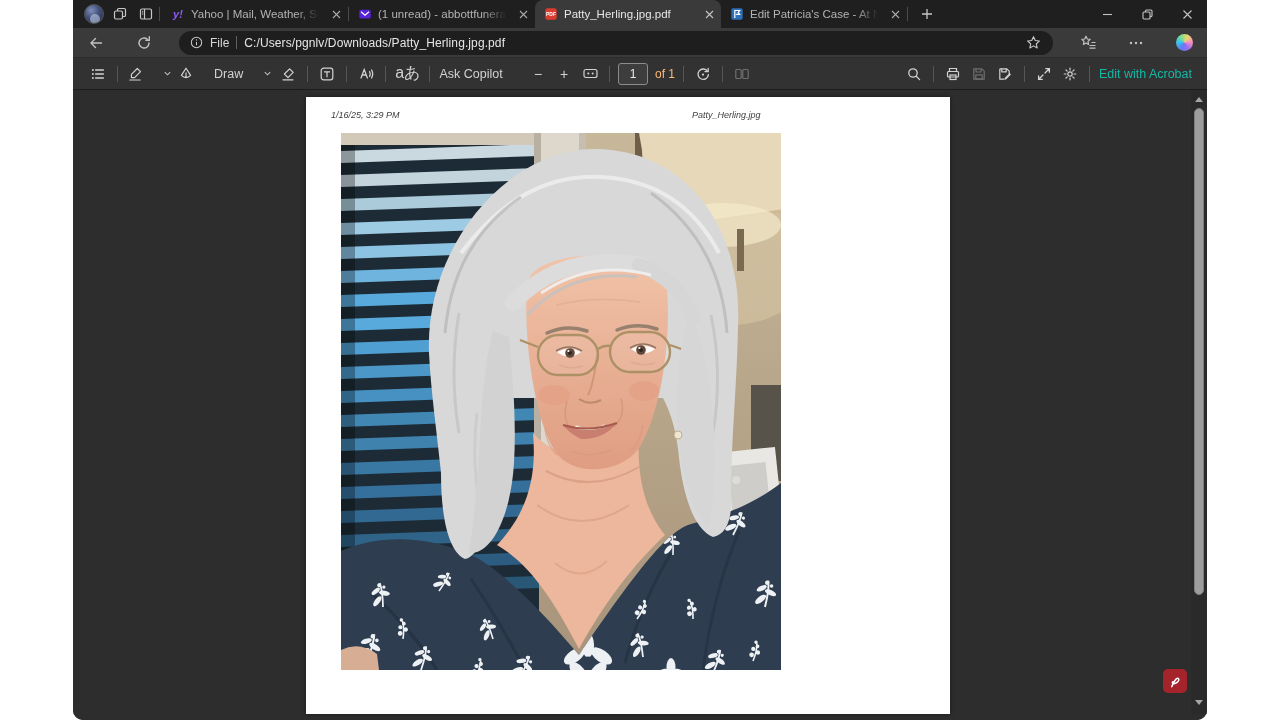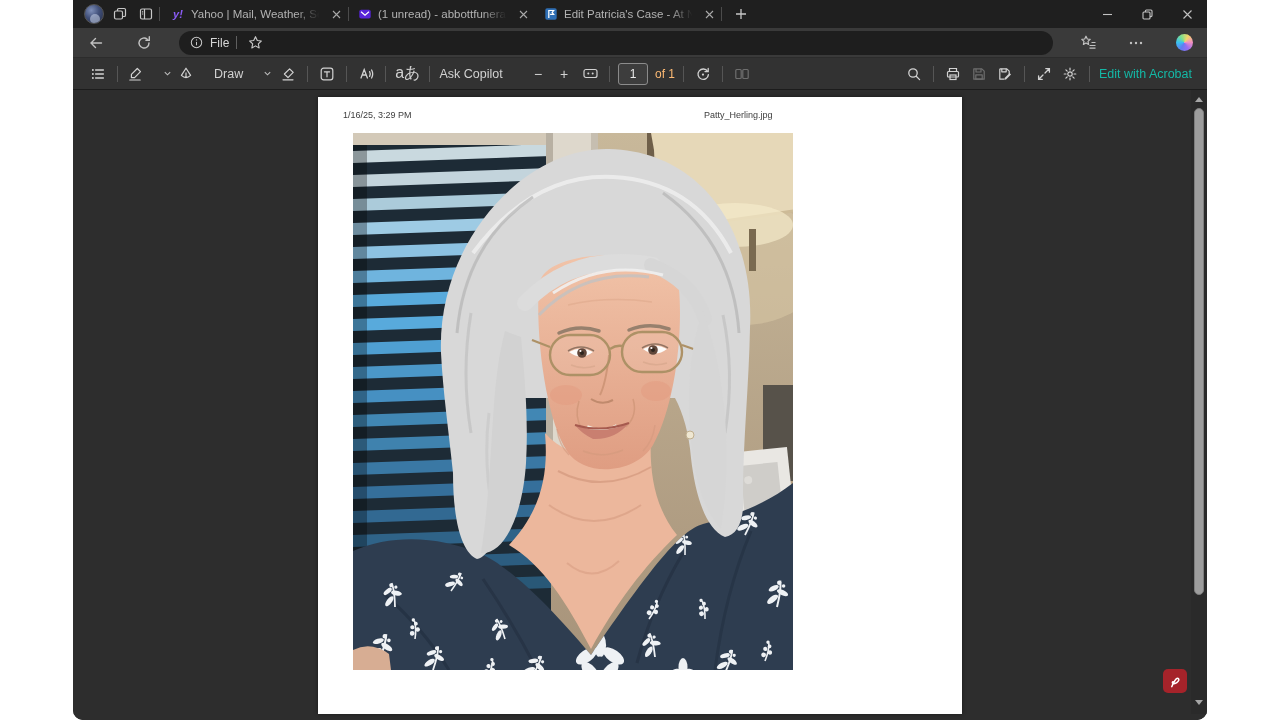--- a/index.html
+++ b/index.html
@@ -59,22 +59,22 @@
           font-family:"Liberation Sans",sans-serif; border-radius:4px; flex:none; }
   .pbtn.disabled { color:#6e6e6e; }
   .pdiv { width:1px; height:16px; background:#565656; margin:0 6px; flex:none; }
   .pagebox { width:30px; height:22px; border:1px solid #8c8c8c; border-radius:3px; background:#3d3d3d;
              color:#eaeaea; font-size:12px; text-align:center; line-height:20px; margin:0 7px 0 2px; }
   .oflabel { font-size:12px; color:#fdba74; margin-right:2px; }
   .glyph { font-size:14px; }
 
   
   .viewer { flex:1; position:relative; background:#2d2d2d; overflow:hidden; }
-  .page { position:absolute; left:245px; top:7px; width:644px; height:617px; background:#ffffff;
-          box-shadow:0 0 4px rgba(0,0,0,.45); }
+  .page { position:absolute; left:233px; top:7px; width:644px; height:617px; background:#ffffff;
+          box-shadow:0 0 4px rgba(0,0,0,.45);font-style:italic; }
   .hdr { position:absolute; top:13px; font-size:9px; color:#3d3d3d; }
   .hdr.date { left:25px; }
   .hdr.title { left:338px;padding-left:48px; }
   .photo { position:absolute; left:35px; top:36px; width:440px; height:537px; display:block; }
 
   
   .sbar { position:absolute; right:0; top:0; width:16px; height:624px; background:#2a2a2a; }
   .sarrow { position:absolute; left:4px; width:0; height:0; border-left:4px solid transparent;
             border-right:4px solid transparent; }
   .sarrow.up { top:7px; border-bottom:5px solid #a6a6a6; }
@@ -133,20 +133,34 @@
               </svg>
         </span>
         <span class="title">(1 unread) - abbottfuneralservices</span>
         <button class="tclose">
           <svg class="ic" width="9" height="9" viewBox="0 0 9 9" stroke="#a9a9a9" stroke-width="1.1">
                 <path d="M1 1 L8 8 M8 1 L1 8"></path>
               </svg>
         </button>
       </div>
 
+      <div class="tab active">
+        <span class="favicon">
+          <svg class="ic" width="14" height="14" viewBox="0 0 16 16">
+                <rect x="1.5" y="1.5" width="13" height="13" rx="2.5" fill="#dc3c30"></rect>
+                <text x="8" y="10.6" font-size="5.6" font-weight="bold" fill="#fff" text-anchor="middle" font-family="Liberation Sans, sans-serif">PDF</text>
+              </svg>
+        </span>
+        <span class="title">Patty_Herling.jpg.pdf</span>
+        <button class="tclose">
+          <svg class="ic" width="9" height="9" viewBox="0 0 9 9" stroke="#c5c5c5" stroke-width="1.1">
+                <path d="M1 1 L8 8 M8 1 L1 8"></path>
+              </svg>
+        </button>
+      </div>
 
       <div class="tab">
         <span class="favicon">
           <svg class="ic" width="14" height="14" viewBox="0 0 16 16">
                 <rect x="1.5" y="1.5" width="13" height="13" rx="2" fill="#2f6fb5"></rect>
                 <path d="M5.5 12.5 V4 H11 L9.3 6.2 L11 8.4 H7" fill="none" stroke="#fff" stroke-width="1.4"></path>
               </svg>
         </span>
         <span class="title">Edit Patricia's Case - At Need | On</span>
         <button class="tclose">
@@ -199,20 +213,21 @@
     <div class="urlpill">
       <span class="pillicon">
         <svg class="ic" width="13" height="13" viewBox="0 0 14 14" fill="none" stroke="#c9c9c9" stroke-width="1.1">
               <circle cx="7" cy="7" r="5.6"></circle>
               <path d="M7 6.3 V10"></path>
               <circle cx="7" cy="4.2" r=".7" fill="#c9c9c9" stroke="none"></circle>
             </svg>
       </span>
       <span style="color:#d6d6d6;">File</span>
       <span class="vdiv"></span>
+      <span class="urltext">C:/Users/pgnlv/Downloads/Patty_Herling.jpg.pdf</span>
       <button class="navbtn" style="width:22px;height:22px;">
         <svg class="ic" width="15" height="15" viewBox="0 0 16 16" fill="none" stroke="#c9c9c9" stroke-width="1.2" stroke-linejoin="round">
               <path d="M8 1.8 L9.9 5.9 14.2 6.4 11 9.4 11.9 13.8 8 11.6 4.1 13.8 5 9.4 1.8 6.4 6.1 5.9 Z"></path>
             </svg>
       </button>
     </div>
     <button class="navbtn">
       <svg class="ic" width="17" height="17" viewBox="0 0 17 17" fill="none" stroke="#c2c2c2" stroke-width="1.2" stroke-linejoin="round">
             <path d="M6 2.2 L7.3 5 10.2 5.3 8 7.4 8.6 10.4 6 8.9 3.4 10.4 4 7.4 1.8 5.3 4.7 5 Z"></path>
             <path d="M11.5 8.5 H15.5 M9.5 11.5 H15.5 M9.5 14.2 H15.5"></path>

